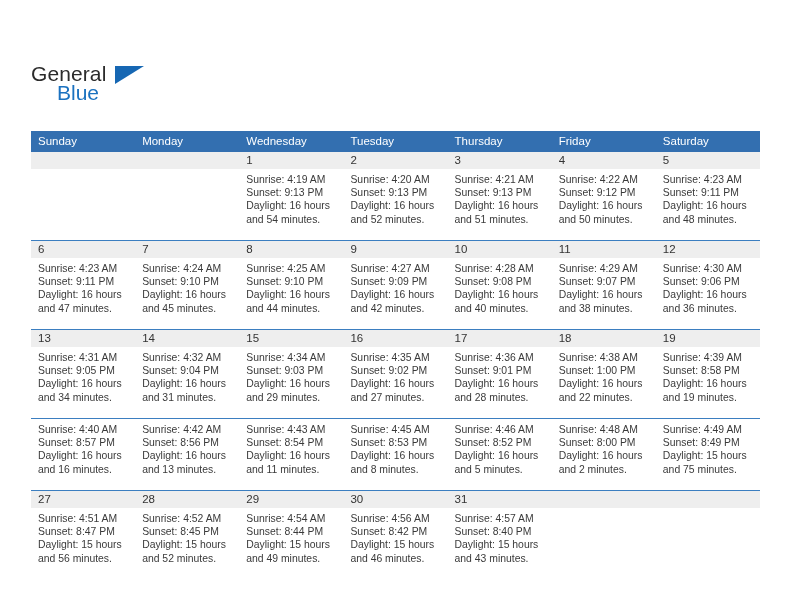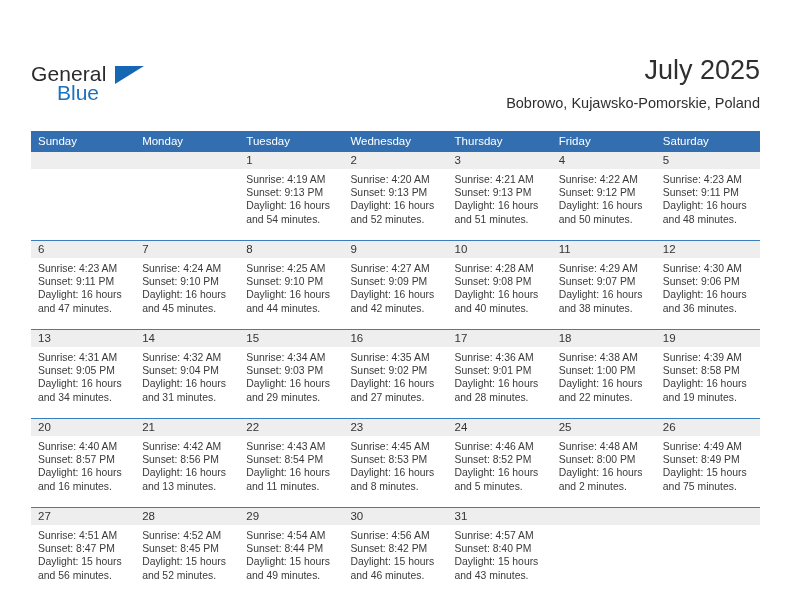--- a/index.html
+++ b/index.html
@@ -152,33 +152,29 @@
 <div class="page">
 
   <div class="top-bar">
 
     <div class="logo">
       <span class="logo-general">General</span>
       <span class="logo-tri"></span>
       <span class="logo-blue">Blue</span>
     </div>
 
-    <div class="title-block">
-      <div class="cal-title">July 2025</div>
-      <div class="cal-subtitle">Bobrowo, Kujawsko-Pomorskie, Poland</div>
-    </div>
 
   </div>
 
   <div class="calendar">
     <div class="dow-row">
         <div class="dow">Sunday</div>
         <div class="dow">Monday</div>
+        <div class="dow">Wednesday</div>
         <div class="dow">Tuesday</div>
-        <div class="dow">Wednesday</div>
         <div class="dow">Thursday</div>
         <div class="dow">Friday</div>
         <div class="dow">Saturday</div>
       </div>
     <div class="weeks">
         <div class="week">
           <div class="week-nums">
             <div class="num-cell"></div>
             <div class="num-cell"></div>
             <div class="num-cell">1</div>
@@ -326,29 +322,20 @@
             </div>
             <div class="info-cell">
               <div class="info-line">Sunrise: 4:39 AM</div>
               <div class="info-line">Sunset: 8:58 PM</div>
               <div class="info-line">Daylight: 16 hours</div>
               <div class="info-line">and 19 minutes.</div>
             </div>
           </div>
         </div>
         <div class="week">
-          <div class="week-nums">
-            <div class="num-cell">20</div>
-            <div class="num-cell">21</div>
-            <div class="num-cell">22</div>
-            <div class="num-cell">23</div>
-            <div class="num-cell">24</div>
-            <div class="num-cell">25</div>
-            <div class="num-cell">26</div>
-          </div>
           <div class="week-body">
             <div class="info-cell">
               <div class="info-line">Sunrise: 4:40 AM</div>
               <div class="info-line">Sunset: 8:57 PM</div>
               <div class="info-line">Daylight: 16 hours</div>
               <div class="info-line">and 16 minutes.</div>
             </div>
             <div class="info-cell">
               <div class="info-line">Sunrise: 4:42 AM</div>
               <div class="info-line">Sunset: 8:56 PM</div>

